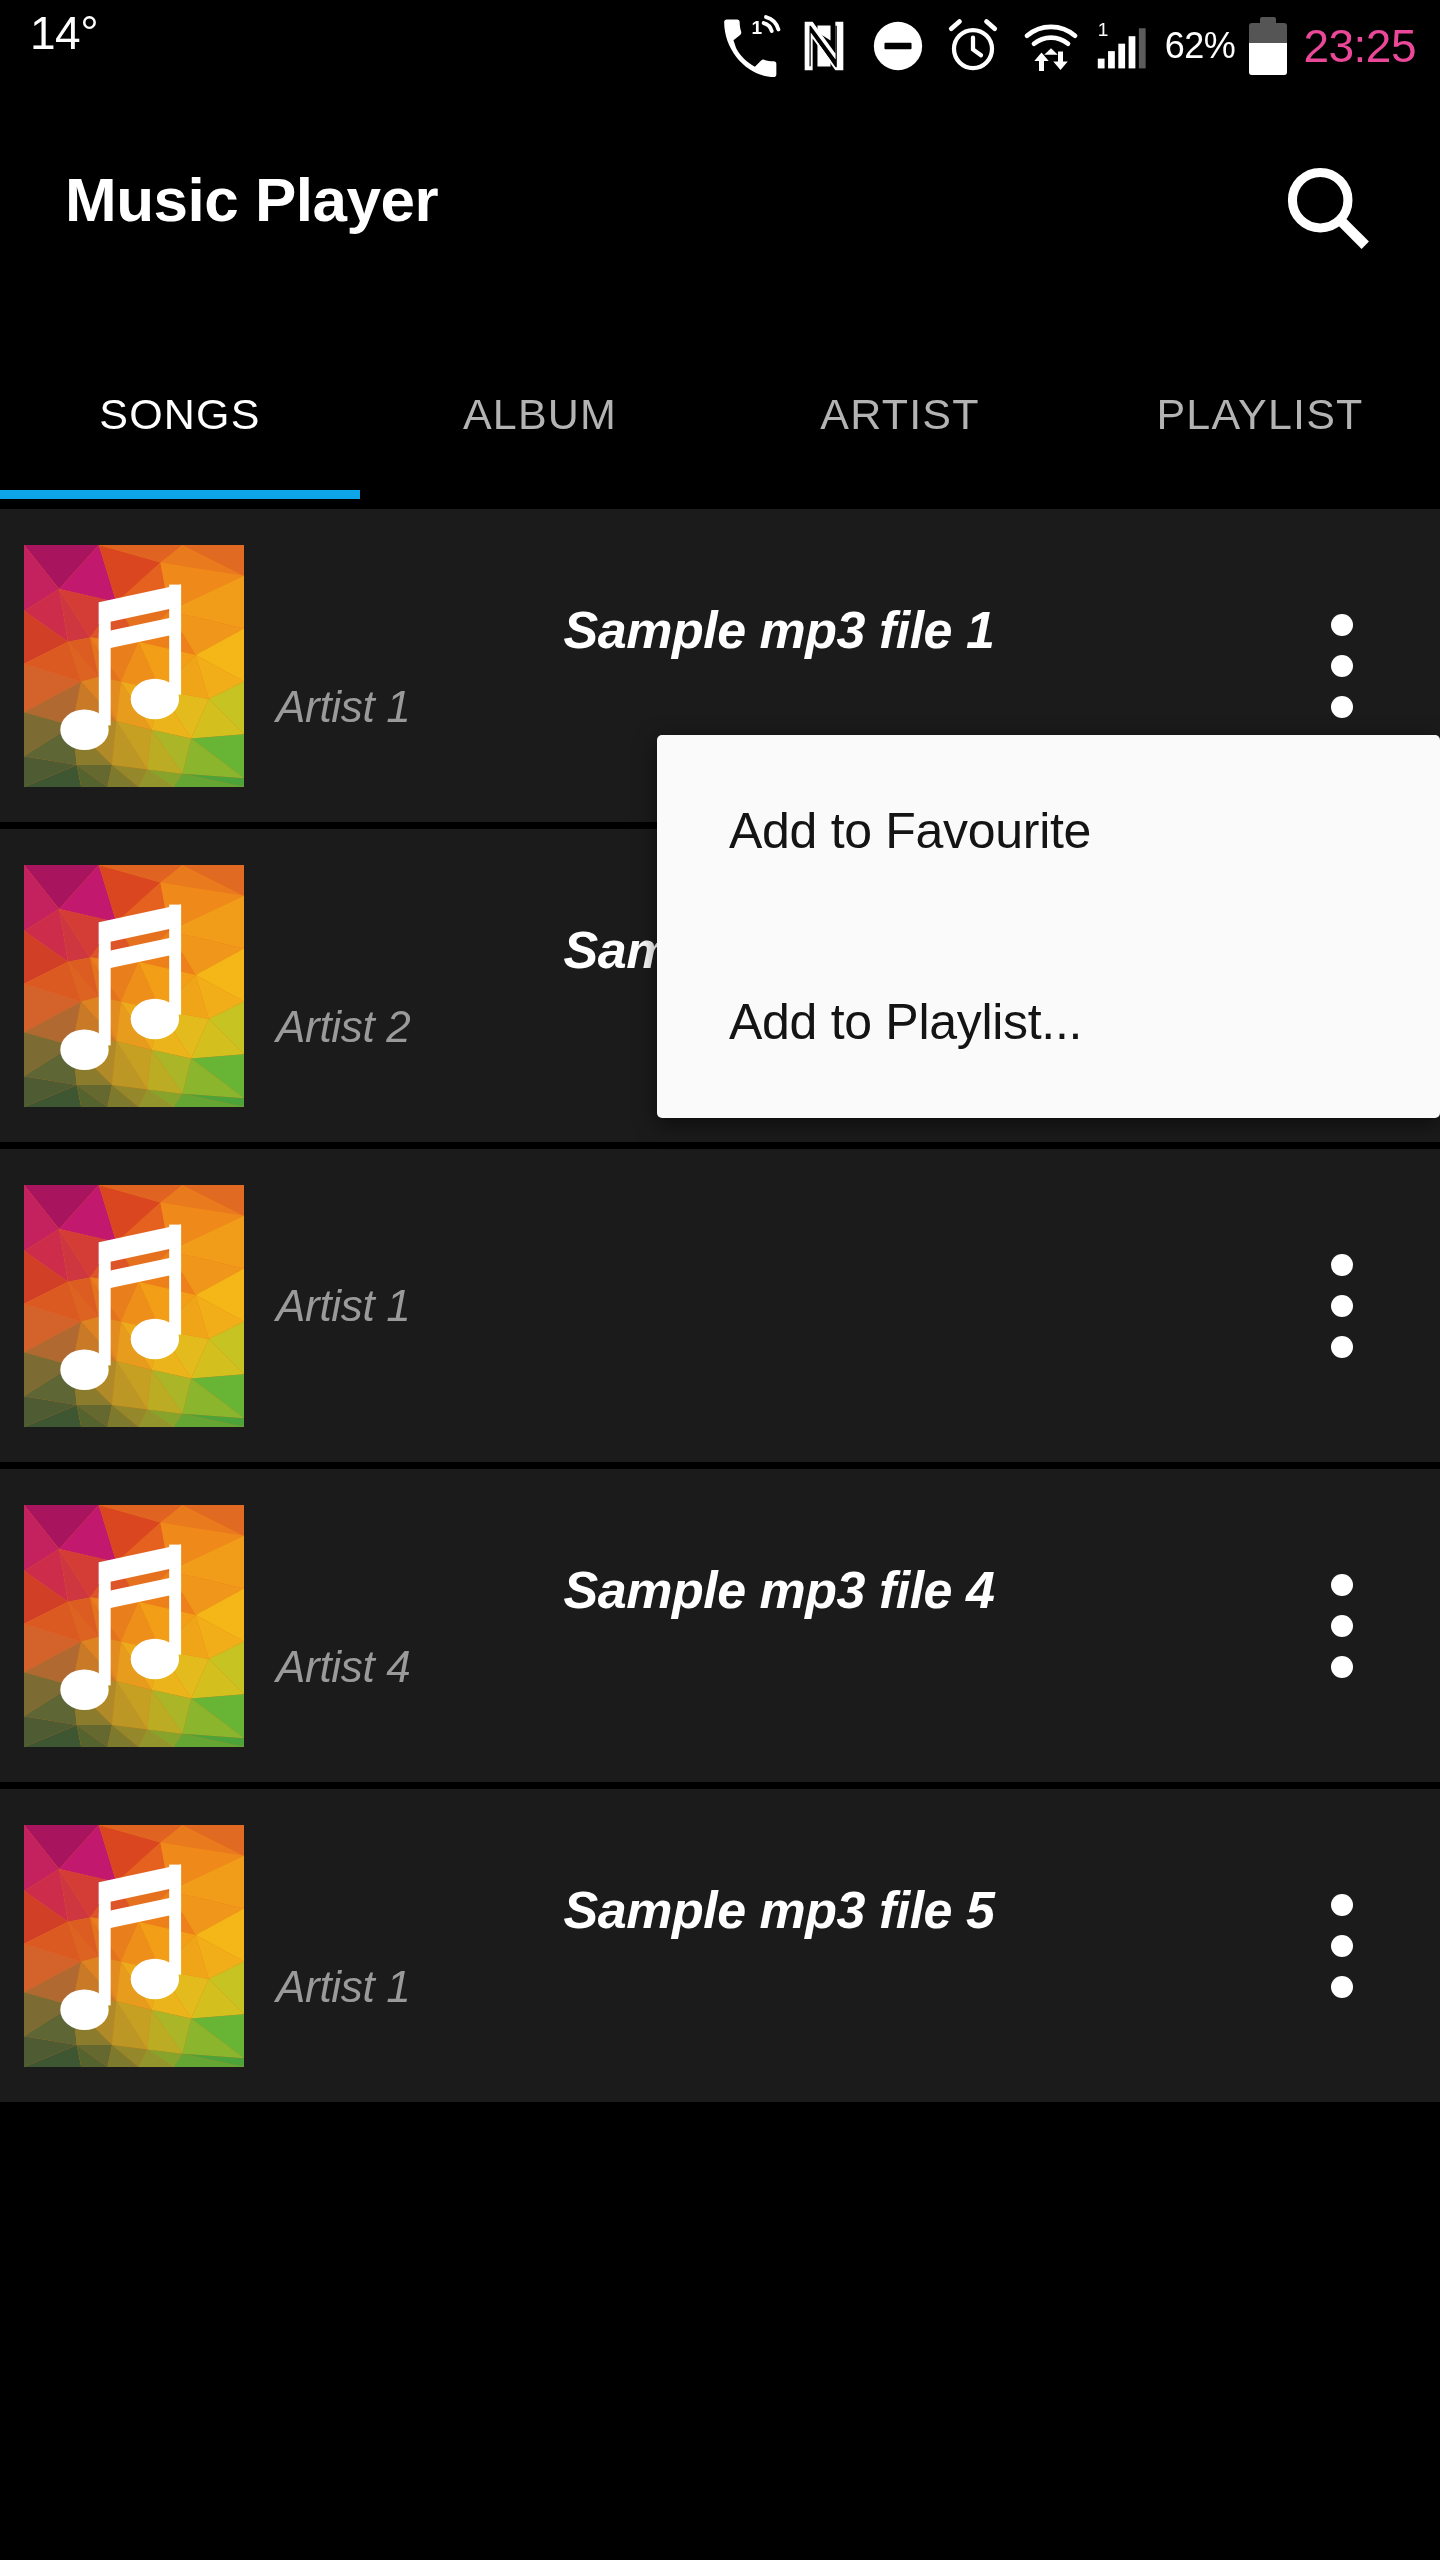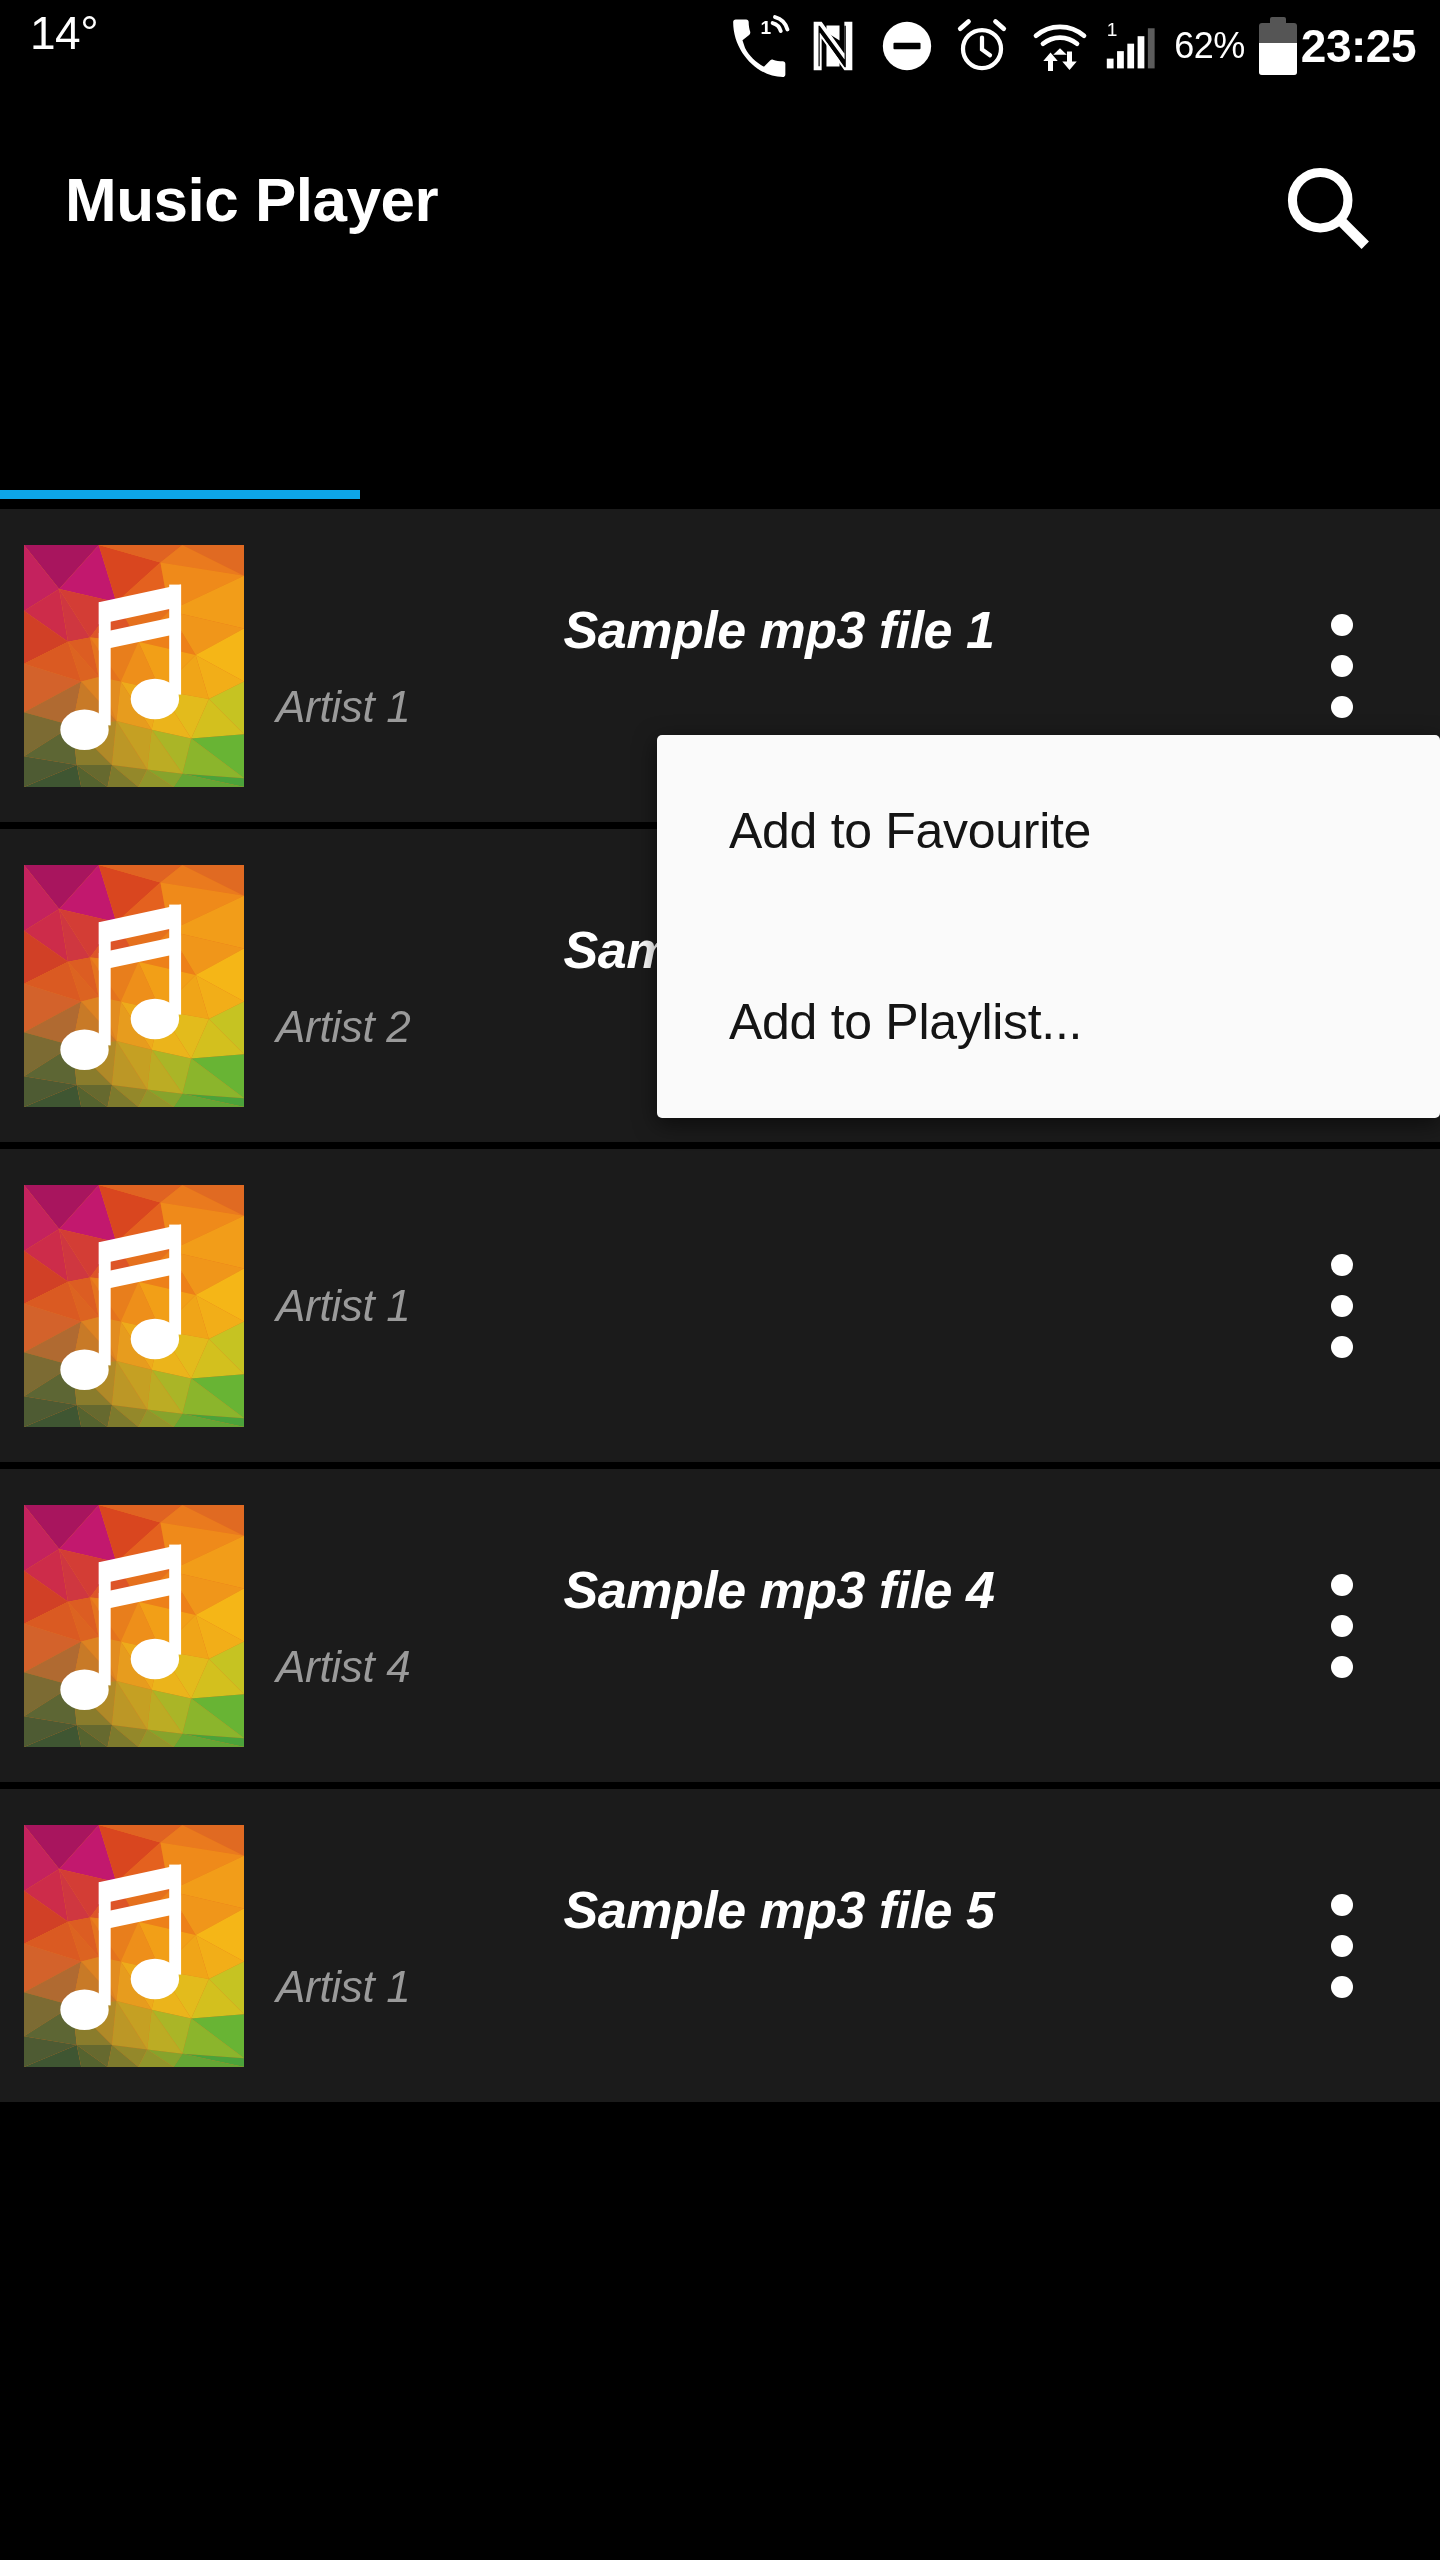--- a/index.html
+++ b/index.html
@@ -24,21 +24,21 @@
   .status-right {
     position:absolute; right:24px; top:0; height:92px;
     display:flex; align-items:center; gap:0;
   }
   .sb-icon { display:flex; align-items:center; justify-content:center; }
 
   .status-battpct {
     color:#fff; font-size:36px; font-weight:400; margin:0 10px 0 14px; letter-spacing:-0.5px;
   }
   .status-time {
-    color:#ffffff; font-size:46px; font-weight:700; margin-left:4px; letter-spacing:-0.5px;
+    color:#ec4899; font-size:46px; font-weight:400; margin-left:16px; letter-spacing:-0.5px;
   }
 
   
   .batt {
     position:relative; width:38px; height:58px; margin-left:4px;
   }
   .batt .cap {
     position:absolute; left:11px; top:0; width:16px; height:7px; background:#555; border-radius:2px 2px 0 0;
   }
   .batt .body {
@@ -203,20 +203,26 @@
     <div class="search-btn">
       <span>
         <svg width="104" height="104" viewBox="0 0 24 24">
           <circle cx="10.2" cy="10.2" r="6.4" fill="none" stroke="#fff" stroke-width="2.1"></circle>
           <path d="M15.1 15.1L20.6 20.6" stroke="#fff" stroke-width="2.4" stroke-linecap="butt"></path>
         </svg>
       </span>
     </div>
   </div>
 
+  <div class="tabs">
+    <div class="tab tab-0 active">SONGS</div>
+    <div class="tab tab-1">ALBUM</div>
+    <div class="tab tab-2">ARTIST</div>
+    <div class="tab tab-3">PLAYLIST</div>
+  </div>
   <div class="tab-indicator" style="background: rgb(13, 165, 232);"></div>
 
   <div class="song-list">
 
     <div class="song-row">
       <div class="art">
         <svg viewBox="0 0 100 110" preserveAspectRatio="none">
           <rect width="100" height="110" fill="#e8741e"></rect>
           <g>
             <polygon points="0,0 34,0 16,20" fill="#a8155e"></polygon>

